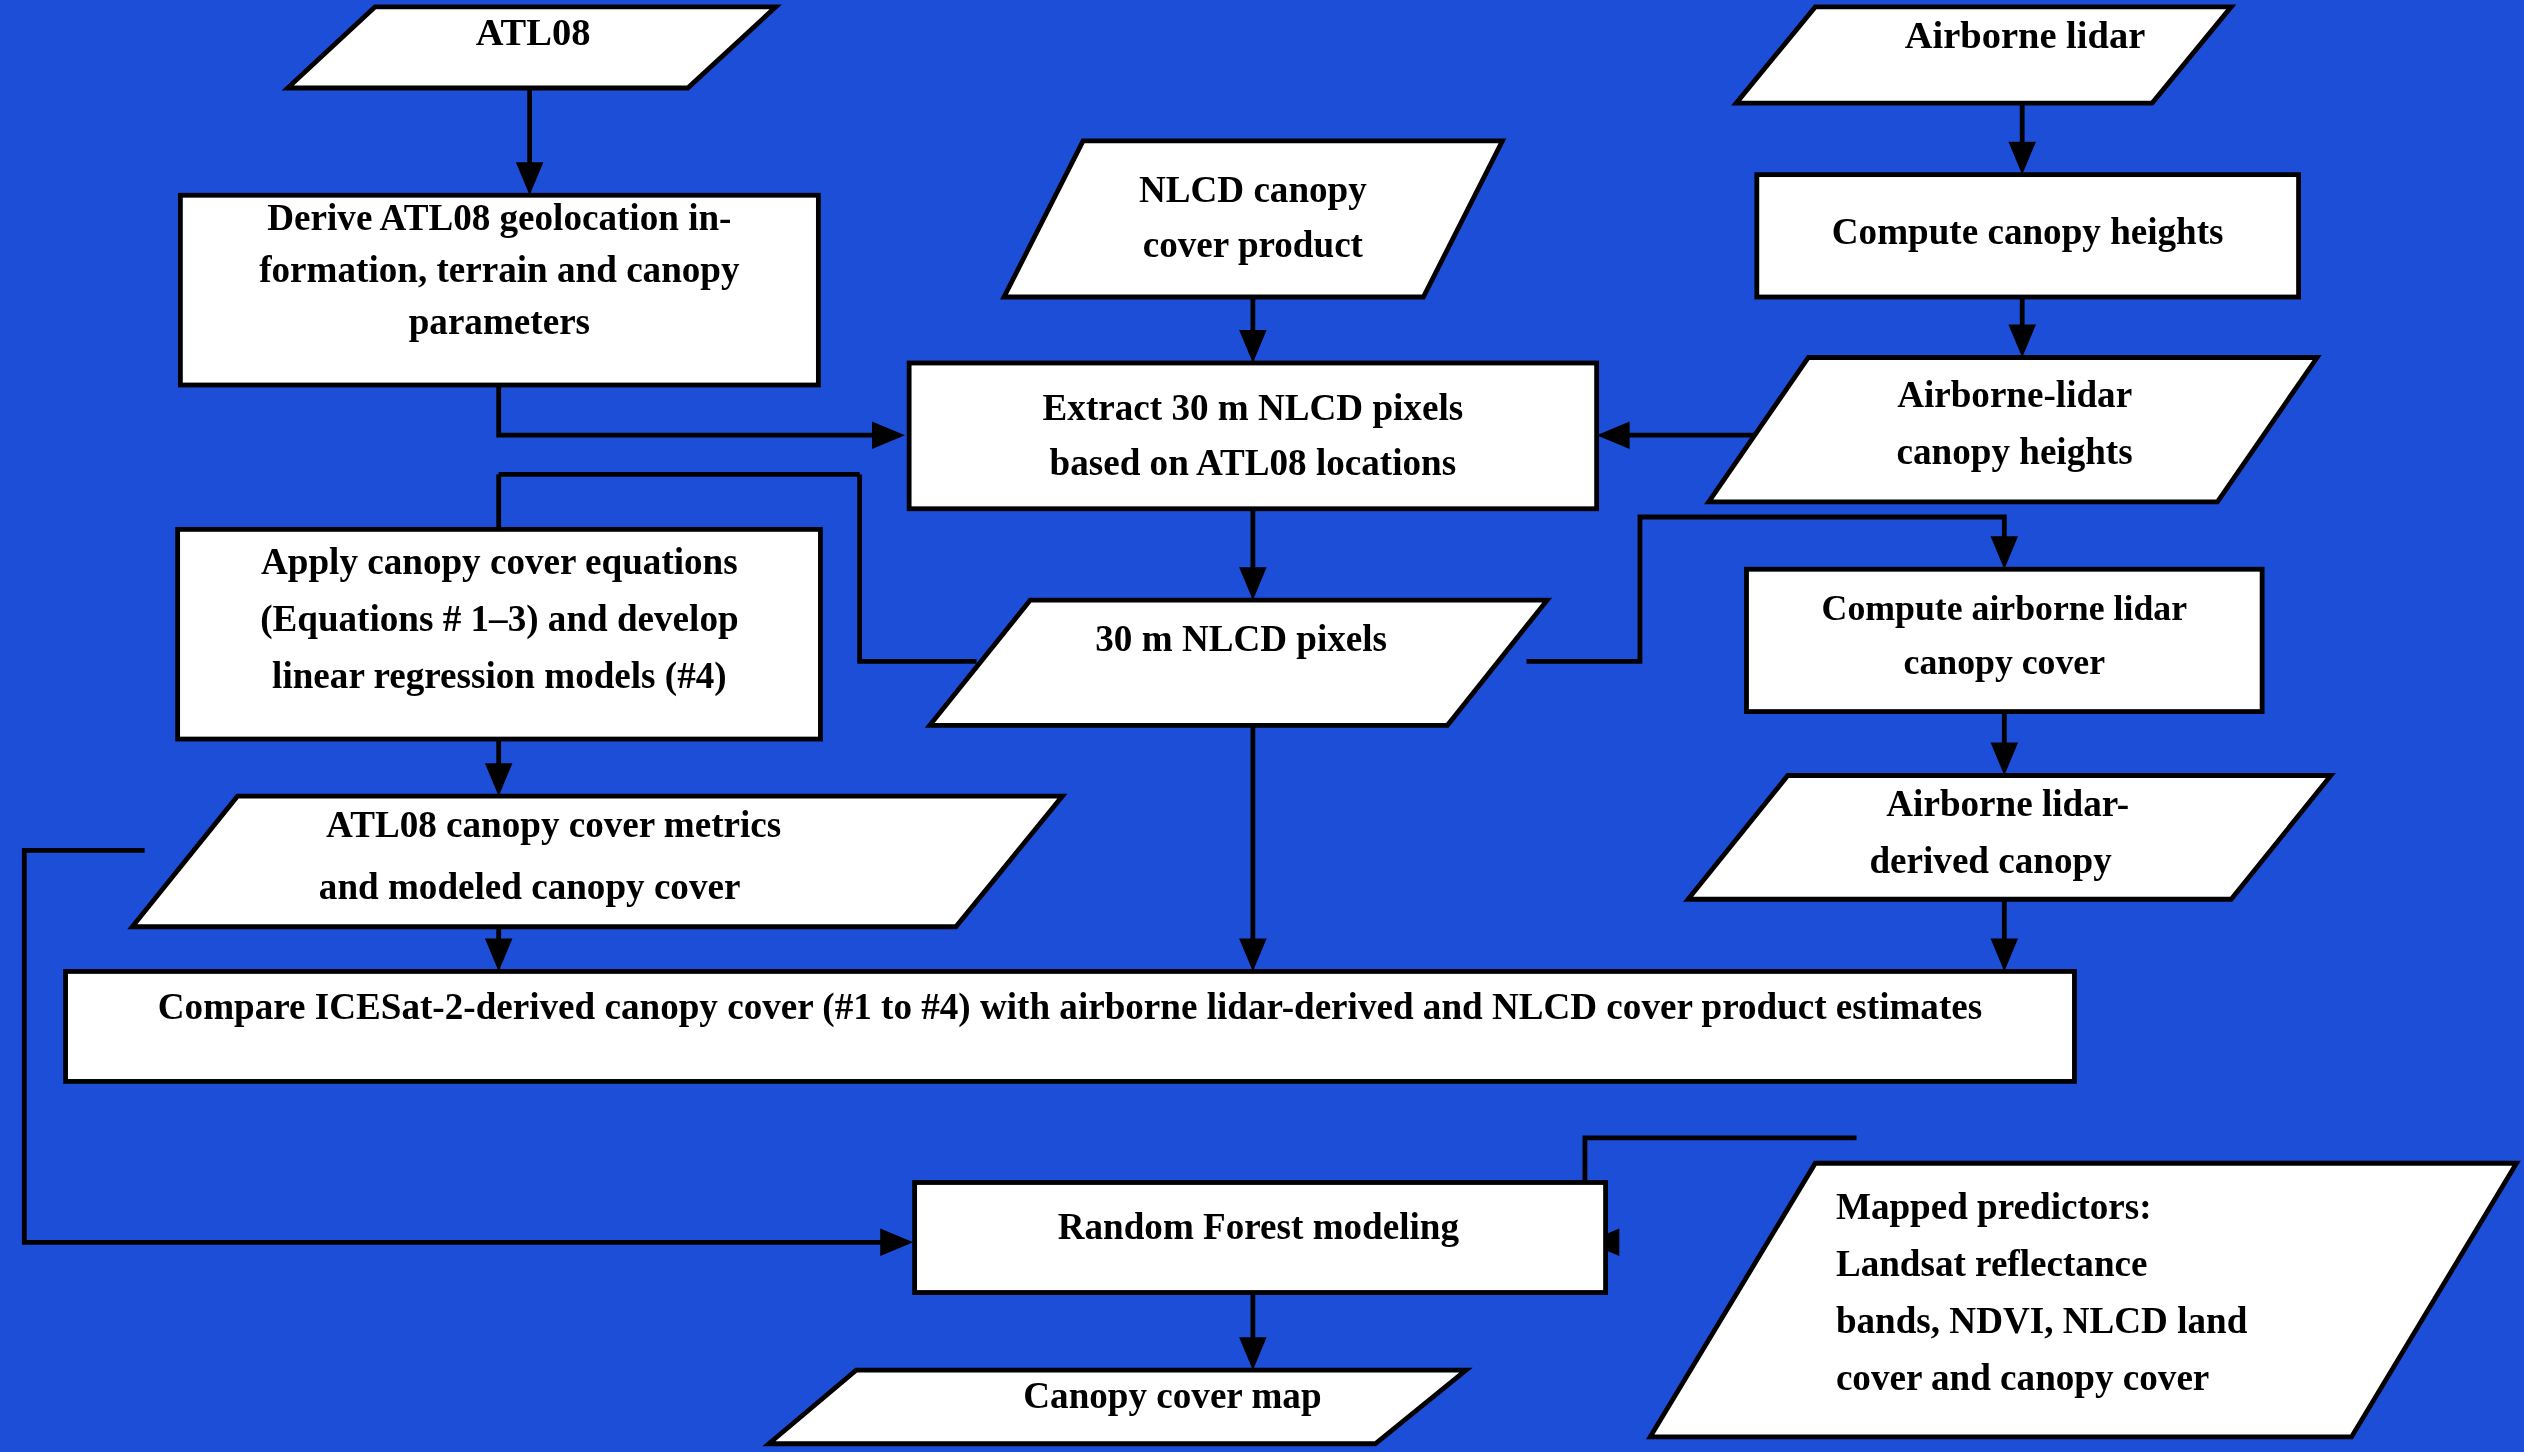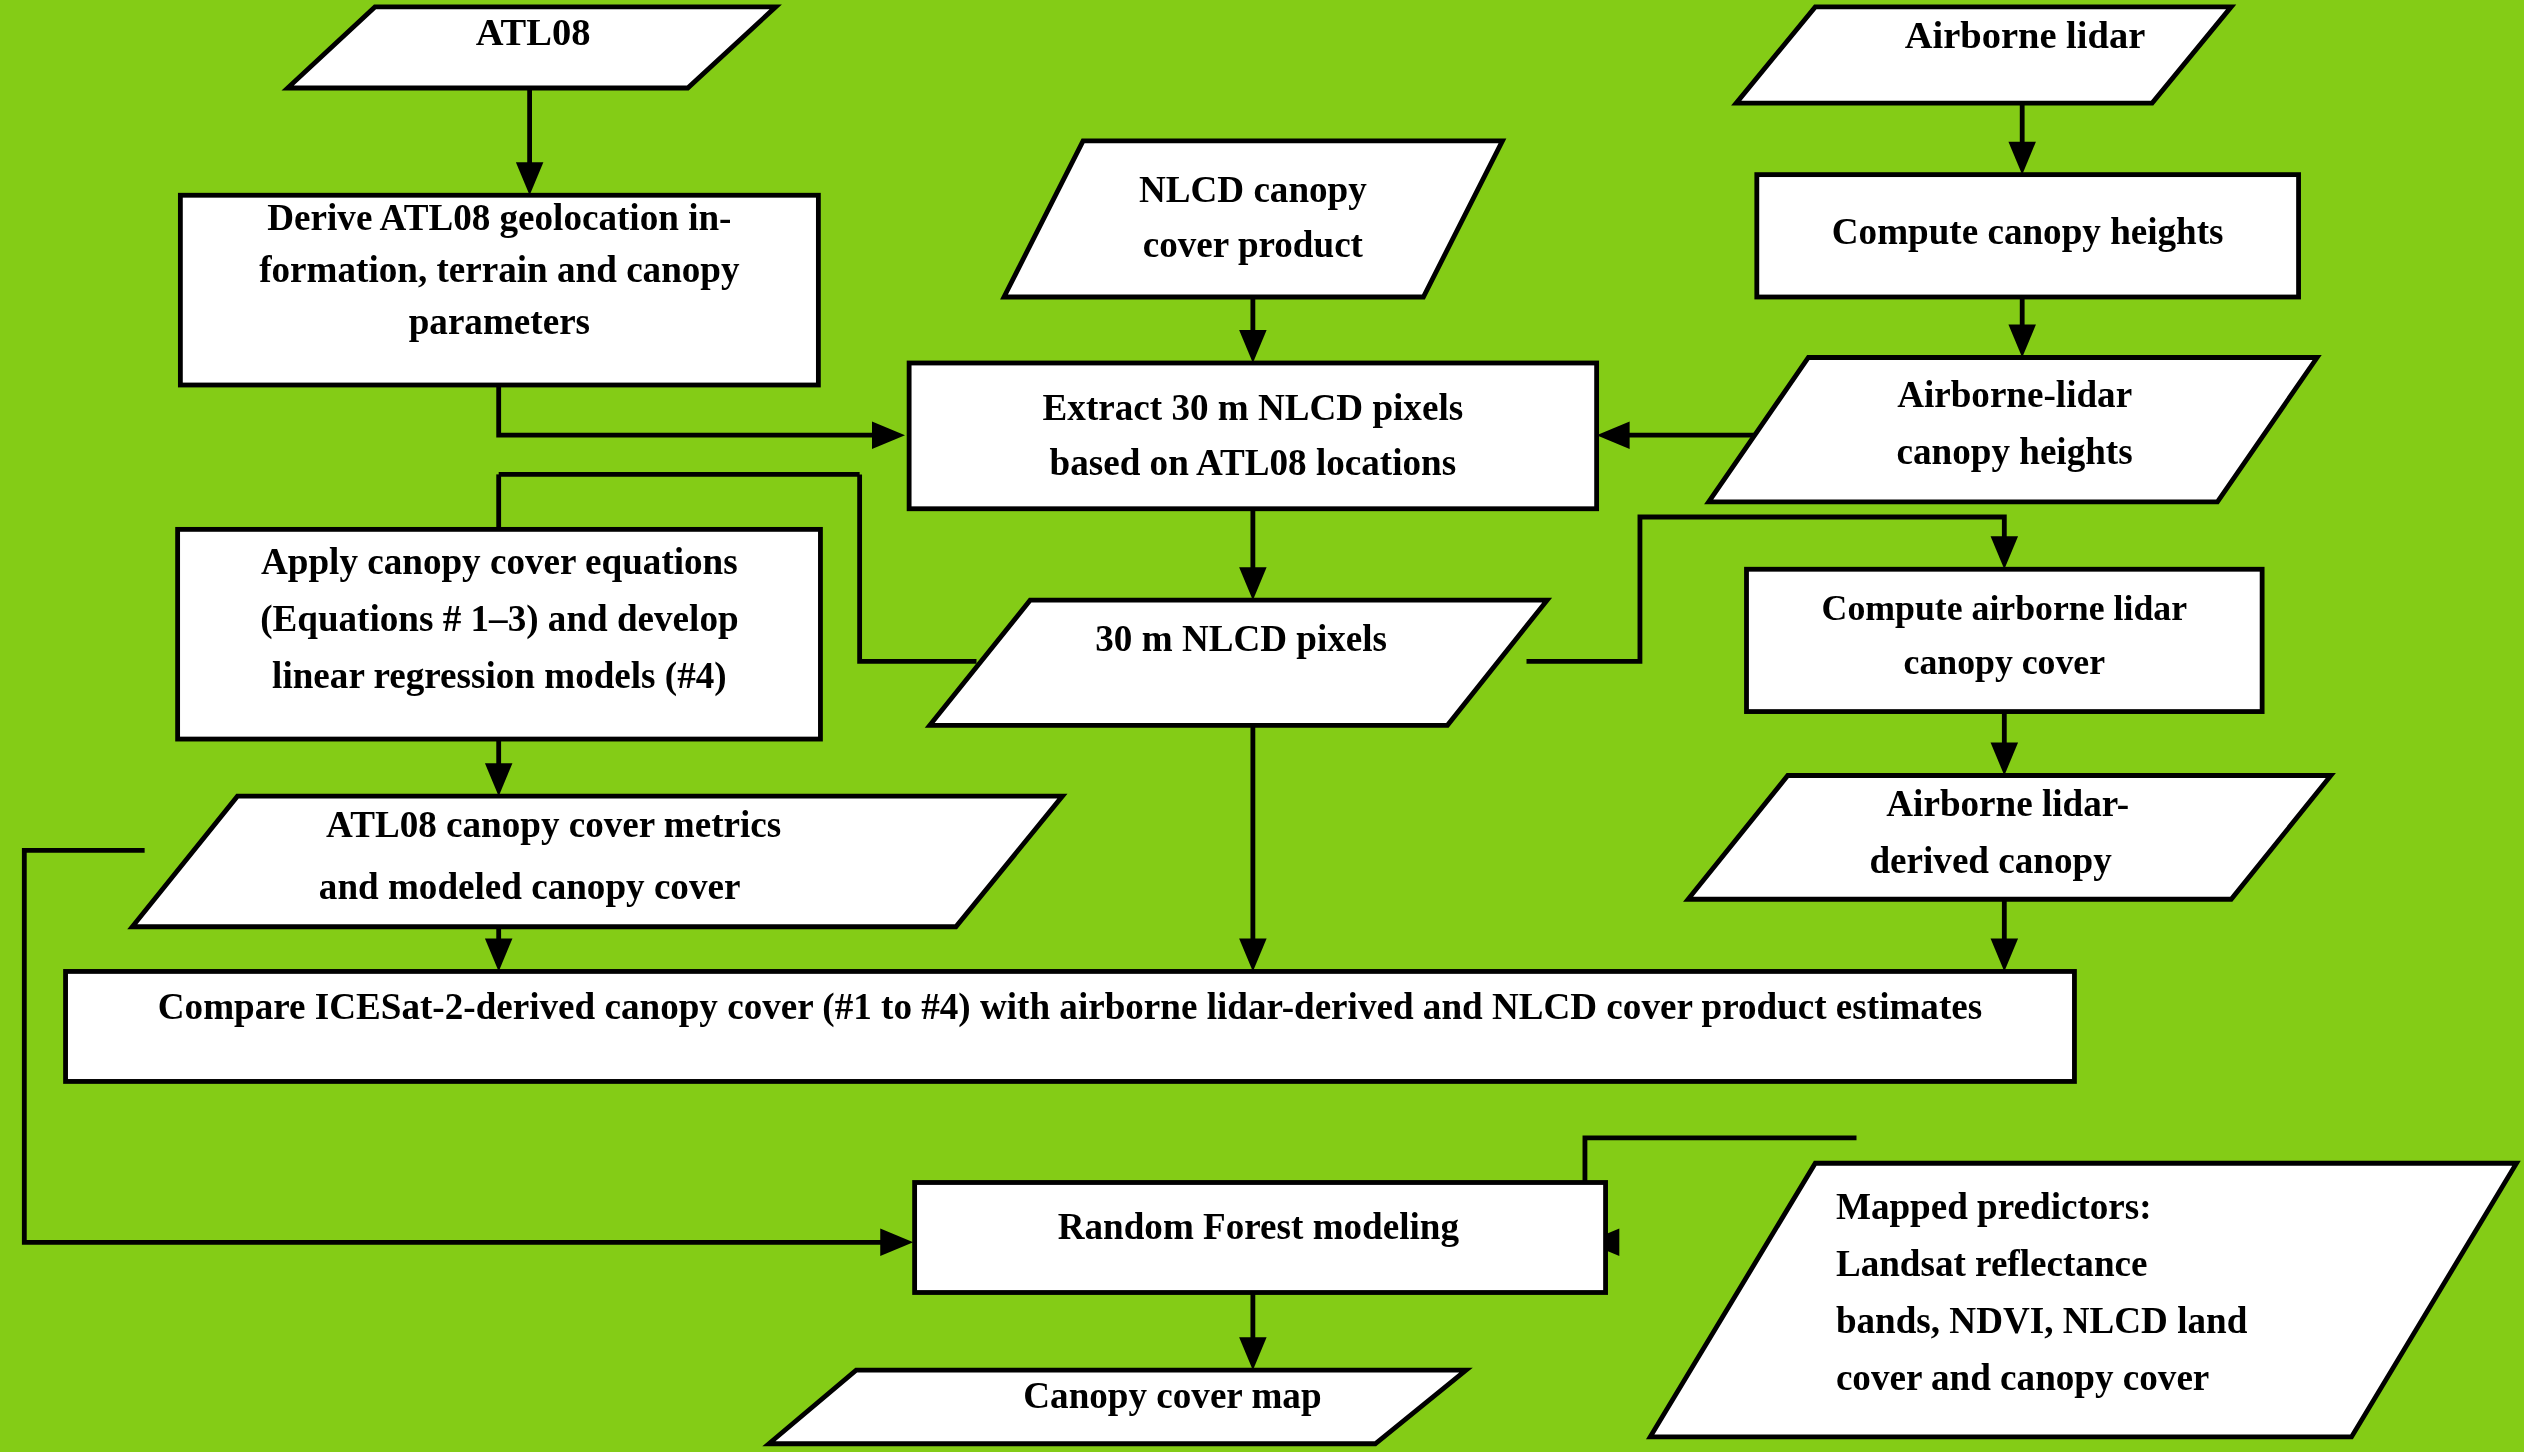--- a/index.html
+++ b/index.html
@@ -8,21 +8,21 @@
     padding: 0;
     background: #ffffff;
   }
   body {
     font-family: "Liberation Serif", "DejaVu Serif", serif;
   }
   #diagram-root {
     position: relative;
     width: 2525px;
     height: 1452px;
-    background: #84cc16;
+    background: #1d4ed8;
     overflow: hidden;
   }
   svg#flow-svg {
     position: absolute;
     top: 0;
     left: 0;
     width: 2525px;
     height: 1452px;
     display: block;
   }

